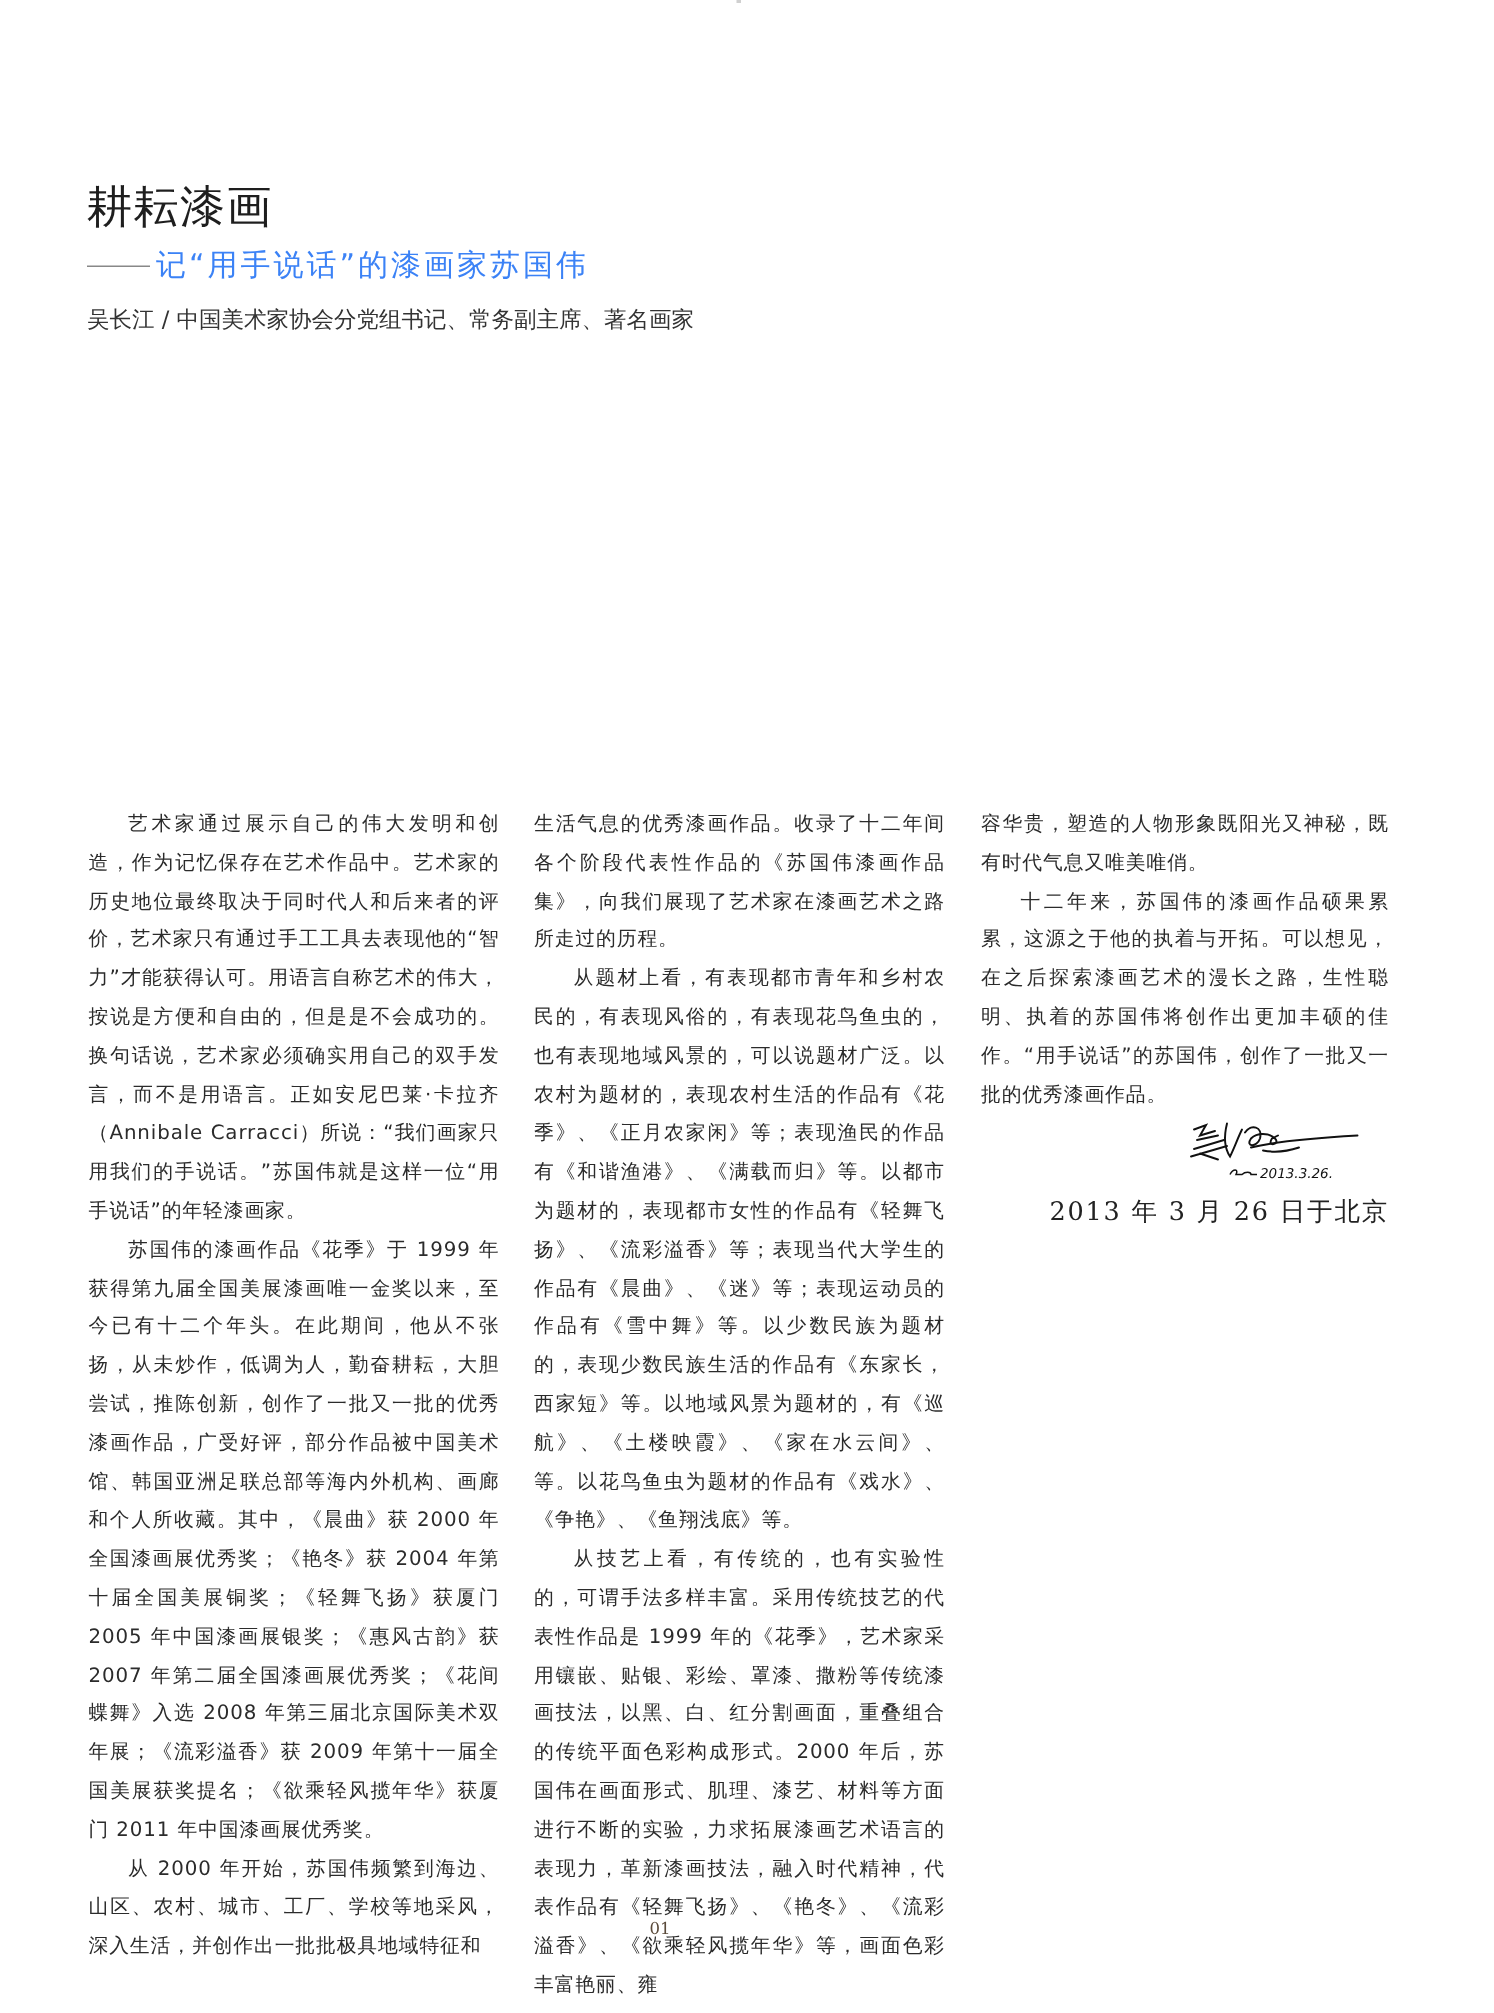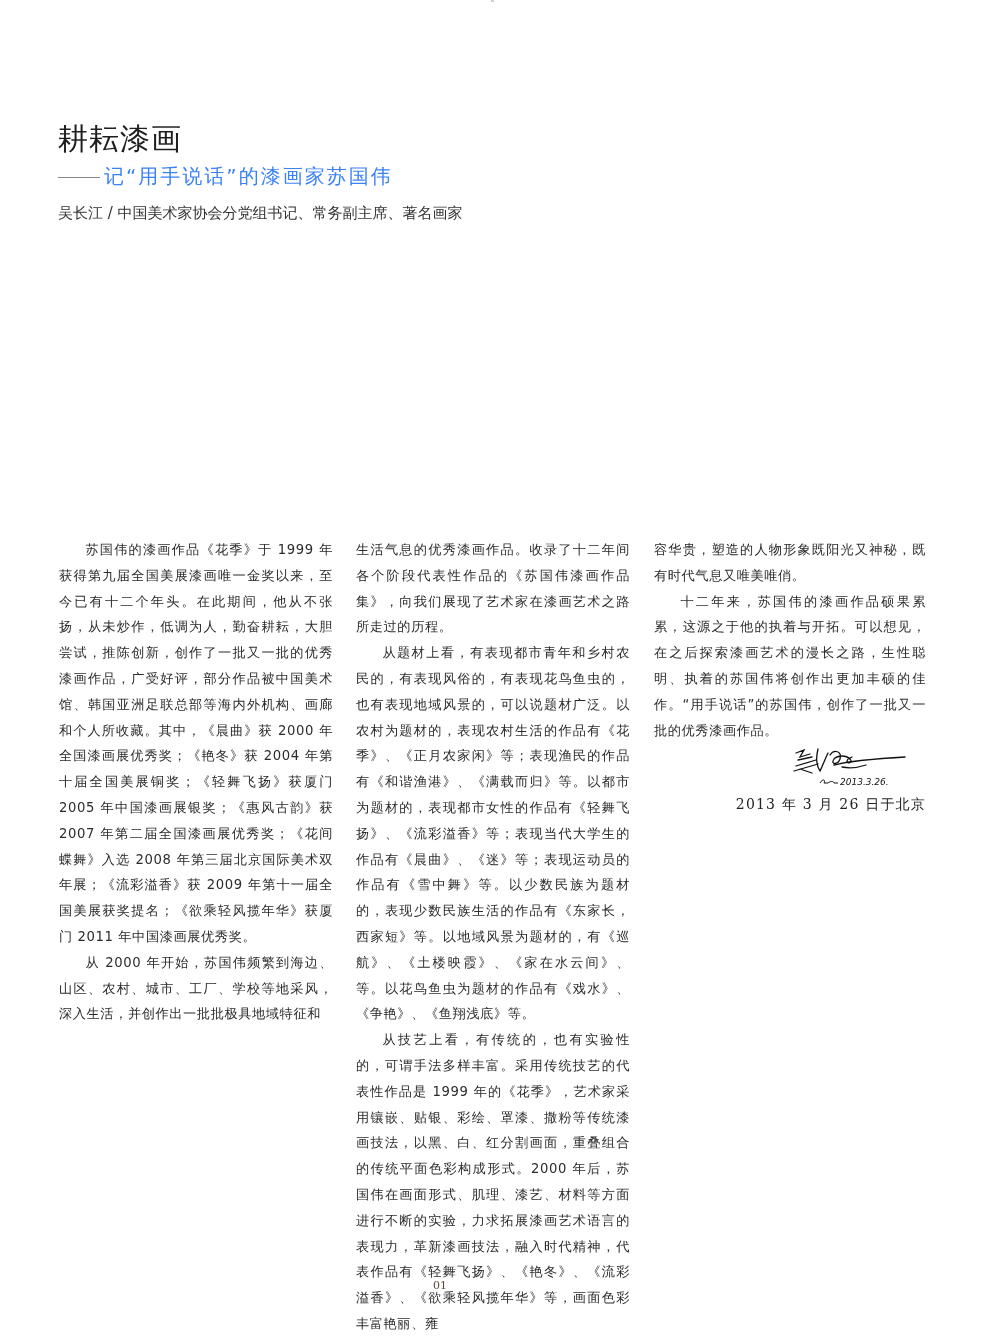--- a/index.html
+++ b/index.html
@@ -33,21 +33,21 @@
     .col p.indent { text-indent: 2em; }
     .col-1 { left: 59px; }
     .col-2 { left: 356px; }
     .col-3 { left: 654px; width: 272px; }
     .signature {
       position: absolute; left: 790px; top: 745px; width: 120px; height: 45px;
     }
     .sign-date {
       position: absolute; left: 654px; top: 796px; width: 272px;
       text-align: right; font-family: "DejaVu Serif", "Liberation Serif", serif;
-      font-size: 14px; color: #222; letter-spacing: 1.2px;
+      font-size: 17px; color: #222; letter-spacing: 1.2px;
     }
     .page-number {
       position: absolute; left: 0; width: 880px; top: 1279px; text-align: center;
       font-family: "DejaVu Serif", "Liberation Serif", serif;
       font-size: 11px; color: #5a4a3a;
     }
   </style>
 </head>
 <body>
 
@@ -55,20 +55,21 @@
 
 <h1 class="title">耕耘漆画</h1>
 
 <div class="subtitle">
   <span class="dash"></span><span>记“用手说话”的漆画家苏国伟</span>
 </div>
 
 <div class="byline">吴长江 / 中国美术家协会分党组书记、常务副主席、著名画家</div>
 
 <div class="col col-1">
+  <p class="indent">艺术家通过展示自己的伟大发明和创造，作为记忆保存在艺术作品中。艺术家的历史地位最终取决于同时代人和后来者的评价，艺术家只有通过手工工具去表现他的“智力”才能获得认可。用语言自称艺术的伟大，按说是方便和自由的，但是是不会成功的。换句话说，艺术家必须确实用自己的双手发言，而不是用语言。正如安尼巴莱·卡拉齐（Annibale Carracci）所说：“我们画家只用我们的手说话。”苏国伟就是这样一位“用手说话”的年轻漆画家。</p>
   <p class="indent">苏国伟的漆画作品《花季》于 1999 年获得第九届全国美展漆画唯一金奖以来，至今已有十二个年头。在此期间，他从不张扬，从未炒作，低调为人，勤奋耕耘，大胆尝试，推陈创新，创作了一批又一批的优秀漆画作品，广受好评，部分作品被中国美术馆、韩国亚洲足联总部等海内外机构、画廊和个人所收藏。其中，《晨曲》获 2000 年全国漆画展优秀奖；《艳冬》获 2004 年第十届全国美展铜奖；《轻舞飞扬》获厦门 2005 年中国漆画展银奖；《惠风古韵》获 2007 年第二届全国漆画展优秀奖；《花间蝶舞》入选 2008 年第三届北京国际美术双年展；《流彩溢香》获 2009 年第十一届全国美展获奖提名；《欲乘轻风揽年华》获厦门 2011 年中国漆画展优秀奖。</p>
   <p class="indent">从 2000 年开始，苏国伟频繁到海边、山区、农村、城市、工厂、学校等地采风，深入生活，并创作出一批批极具地域特征和</p>
 </div>
 
 <div class="col col-2">
   <p>生活气息的优秀漆画作品。收录了十二年间各个阶段代表性作品的《苏国伟漆画作品集》，向我们展现了艺术家在漆画艺术之路所走过的历程。</p>
   <p class="indent">从题材上看，有表现都市青年和乡村农民的，有表现风俗的，有表现花鸟鱼虫的，也有表现地域风景的，可以说题材广泛。以农村为题材的，表现农村生活的作品有《花季》、《正月农家闲》等；表现渔民的作品有《和谐渔港》、《满载而归》等。以都市为题材的，表现都市女性的作品有《轻舞飞扬》、《流彩溢香》等；表现当代大学生的作品有《晨曲》、《迷》等；表现运动员的作品有《雪中舞》等。以少数民族为题材的，表现少数民族生活的作品有《东家长，西家短》等。以地域风景为题材的，有《巡航》、《土楼映霞》、《家在水云间》、等。以花鸟鱼虫为题材的作品有《戏水》、《争艳》、《鱼翔浅底》等。</p>
   <p class="indent">从技艺上看，有传统的，也有实验性的，可谓手法多样丰富。采用传统技艺的代表性作品是 1999 年的《花季》，艺术家采用镶嵌、贴银、彩绘、罩漆、撒粉等传统漆画技法，以黑、白、红分割画面，重叠组合的传统平面色彩构成形式。2000 年后，苏国伟在画面形式、肌理、漆艺、材料等方面进行不断的实验，力求拓展漆画艺术语言的表现力，革新漆画技法，融入时代精神，代表作品有《轻舞飞扬》、《艳冬》、《流彩溢香》、《欲乘轻风揽年华》等，画面色彩丰富艳丽、雍</p>
 </div>
 

